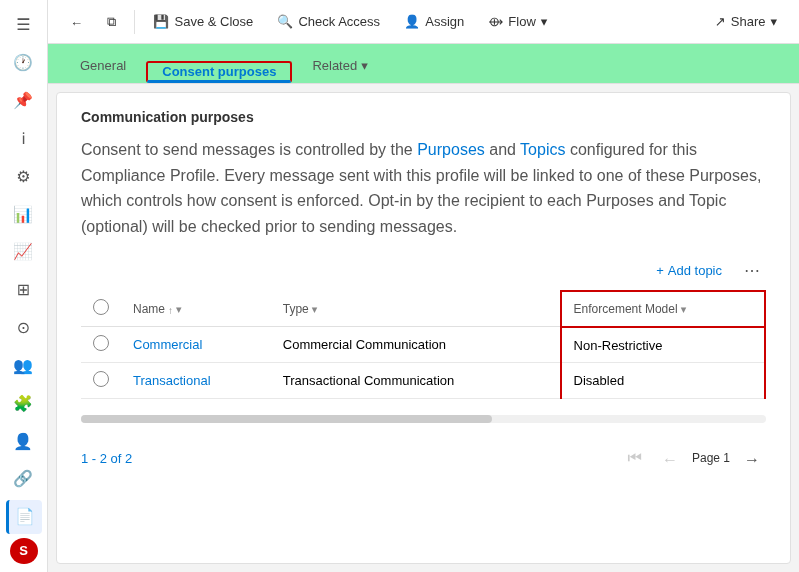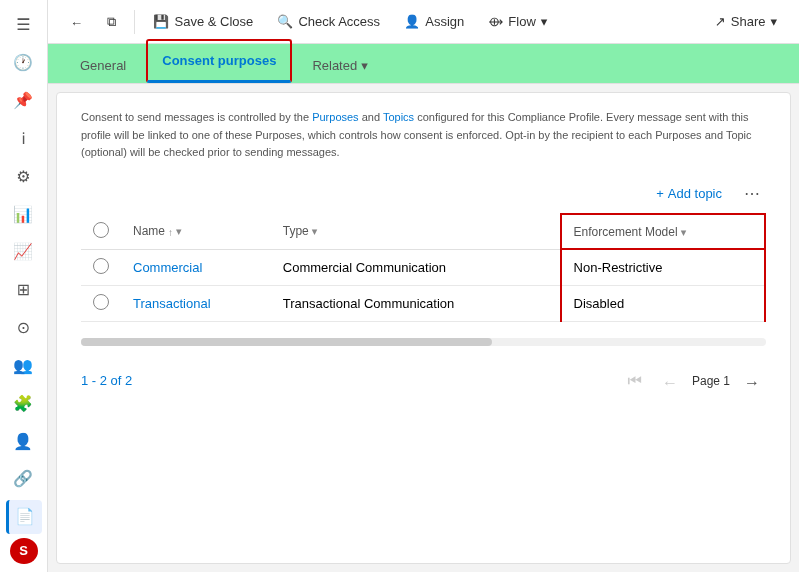--- a/index.html
+++ b/index.html
@@ -129,21 +129,21 @@
     }
 
     .section-title {
       font-size: 14px;
       font-weight: 600;
       color: #333;
       margin-bottom: 12px;
     }
 
     .info-text {
-      font-size: 11px;
+      font-size: 16px;
       color: #555;
       line-height: 1.6;
       margin-bottom: 20px;
     }
     .info-text a { color: #0078d4; text-decoration: none; }
 
     
     .table-actions {
       display: flex;
       justify-content: flex-end;
@@ -326,32 +326,33 @@
       <span>↗</span>
       <span>Share</span>
       <span>▾</span>
     </button>
   </div>
 
   <div class="tab-bar">
     <div class="tab">
       <span>General</span>
     </div>
-    <div class="tab active" style="border: 2px solid #c00; border-bottom: 3px solid #0078d4; border-radius: 3px; padding: 12px 14px;">
+    <div class="tab active" style="border: 2px solid #c00; border-bottom: 3px solid #0078d4; border-radius: 3px; padding: 1px 14px;">
       <span style="font-weight:600; color:#0078d4;">Consent purposes</span>
     </div>
     <div class="tab">
       <span class="tab-with-arrow">
         <span>Related</span>
         <span>▾</span>
       </span>
     </div>
   </div>
 
   <div class="content">
+    <div class="section-title">Communication purposes</div>
 
     <div class="info-text">
       Consent to send messages is controlled by the <a>Purposes</a> and <a>Topics</a> configured for this Compliance Profile. Every message sent with this profile will be linked to one of these Purposes, which controls how consent is enforced. Opt-in by the recipient to each Purposes and Topic (optional) will be checked prior to sending messages.
     </div>
 
     <div class="table-actions">
       <button class="add-topic-btn">
         <span>+</span>
         <span>Add topic</span>
       </button>

